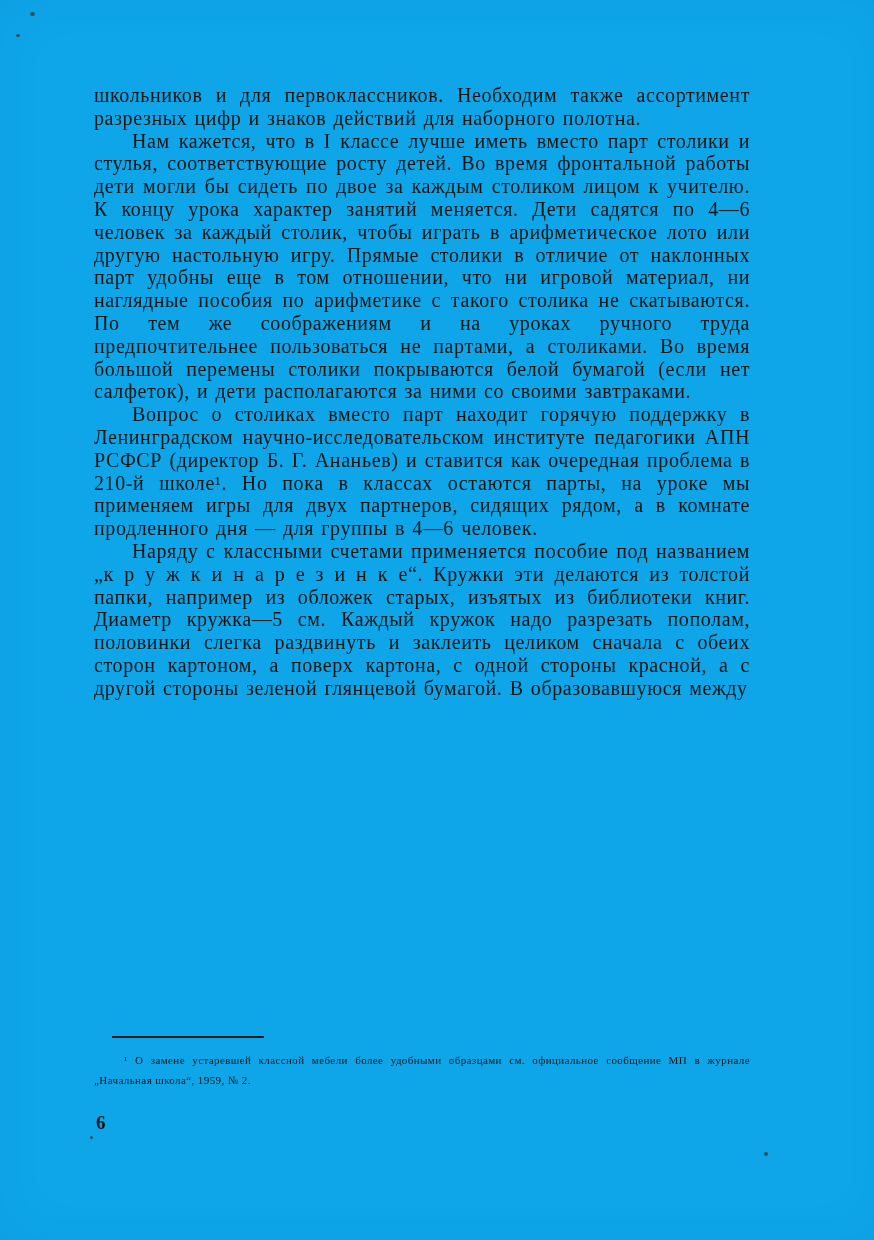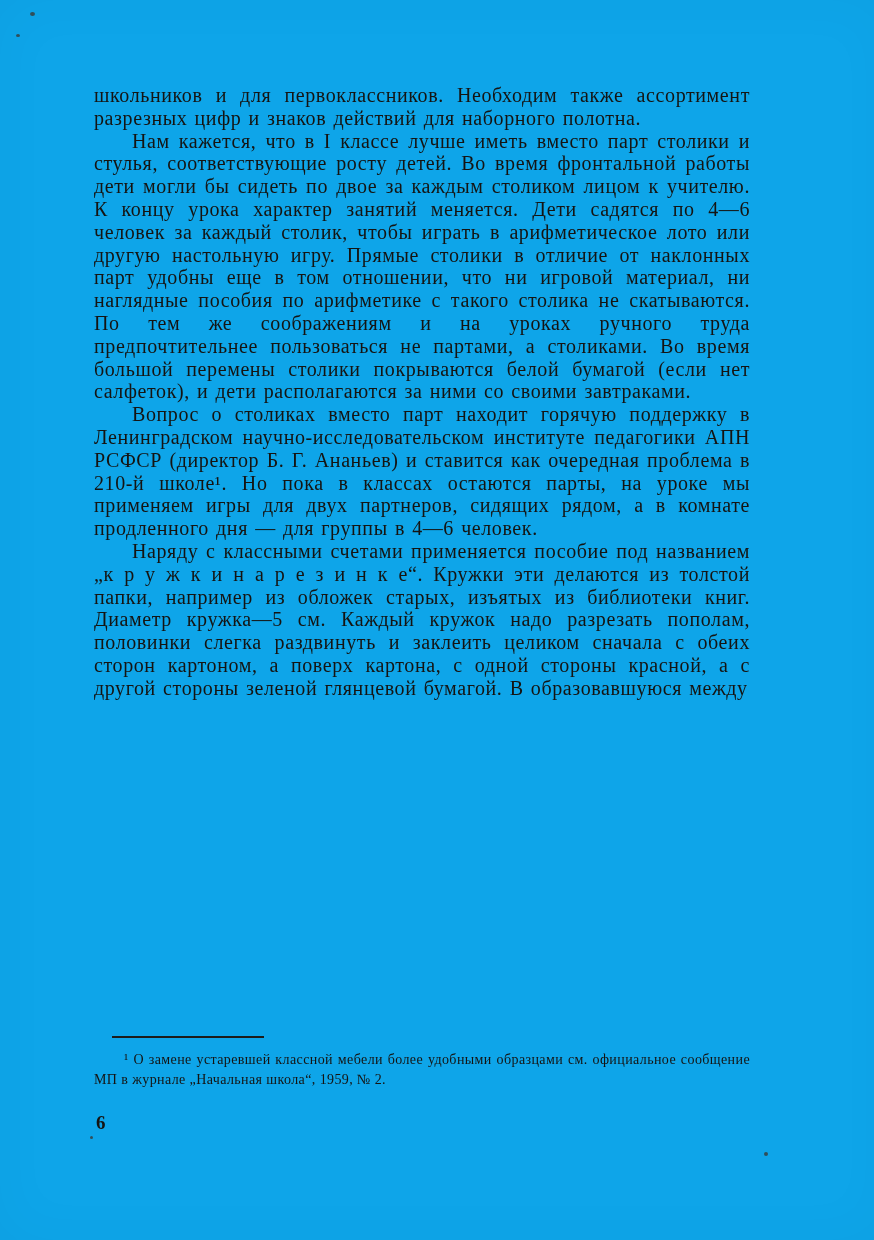--- a/index.html
+++ b/index.html
@@ -43,21 +43,21 @@
     top: 1036px;
     width: 152px;
     height: 0;
     border-top: 2px solid #1d1c1a;
   }
   .footnote {
     position: absolute;
     left: 94px;
     top: 1050px;
     width: 656px;
-    font-size: 14px;
+    font-size: 11px;
     line-height: 20px;
     text-align: justify;
     text-indent: 30px;
     letter-spacing: 0.4px;
     font-weight: 500;
   }
   .page-number {
     position: absolute;
     left: 96px;
     top: 1112px;

